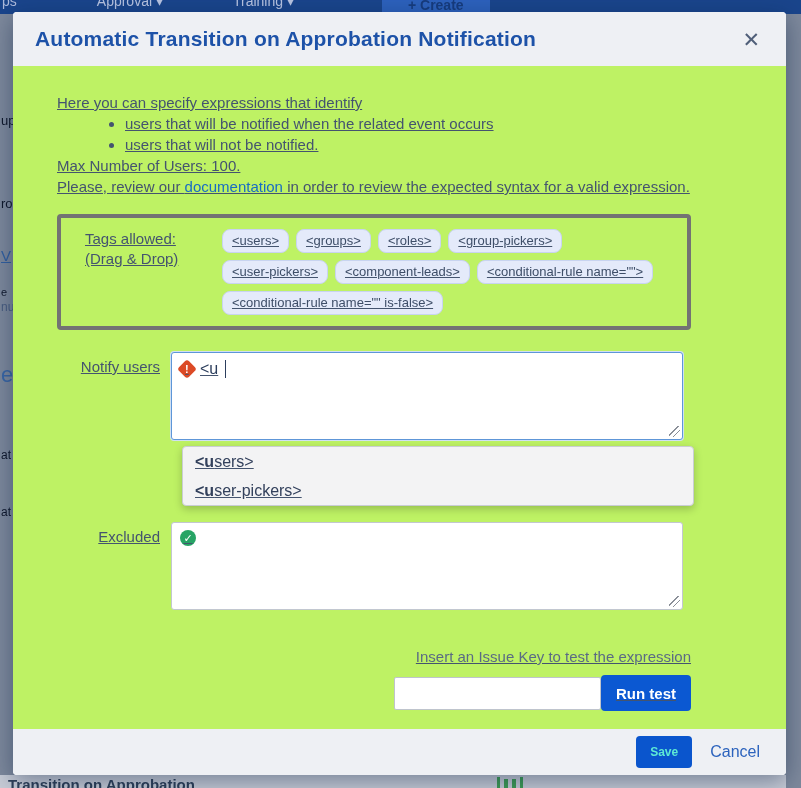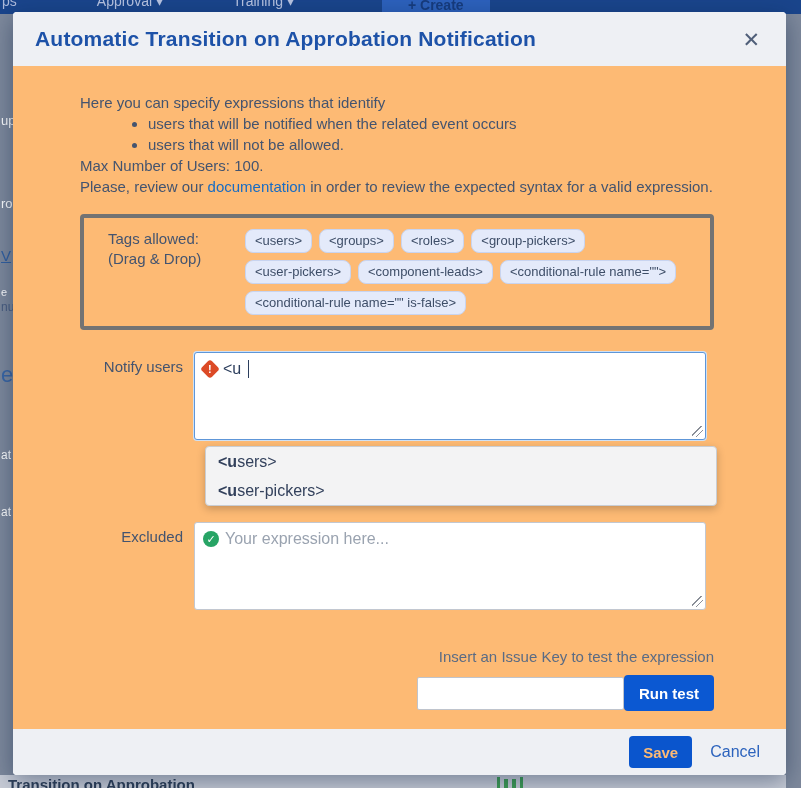--- a/index.html
+++ b/index.html
@@ -7,21 +7,21 @@
   body { font-family:"Liberation Sans","DejaVu Sans",sans-serif; background:#7e899c; position:relative; }
 
   
   .backdrop { position:absolute; inset:0; }
   .navbar { position:absolute; top:0; left:0; right:0; height:14px; background:#1a458c; overflow:hidden; }
   .navbar-inner { display:flex; align-items:flex-start; margin-top:-7px; padding-left:2px; }
   .nav-frag { color:#aebbdc; font-size:14px; margin-right:10px; white-space:nowrap; }
   .nav-item { color:#b9c5e2; font-size:14px; margin-left:70px; white-space:nowrap; }
   .nav-create { margin-left:88px; background:#2d62bd; color:#173c7e; font-weight:bold; font-size:14px; padding:4px 26px; border-radius:3px; }
   .left-frags { position:absolute; left:0; top:0; width:13px; height:100%; overflow:hidden; }
-  .left-frag { position:absolute; left:1px; color:#ffffff; font-size:13px; }
+  .left-frag { position:absolute; left:1px; color:#0f172a; font-size:13px; }
   .left-frag:nth-child(1){ top:113px; }
   .left-frag:nth-child(2){ top:196px; }
   .left-frag:nth-child(3){ top:247px; color:#33609f; text-decoration:underline; font-size:15px; }
   .left-frag:nth-child(4){ top:286px; font-size:11px; }
   .left-frag:nth-child(5){ top:300px; color:#4a5d80; font-size:12px; }
   .left-frag:nth-child(6){ top:362px; color:#3a66a5; font-size:22px; }
   .left-frag:nth-child(7){ top:448px; font-size:12px; }
   .left-frag:nth-child(8){ top:505px; font-size:12px; }
   .bottom-strip { position:absolute; left:0; right:15px; bottom:0; height:13px; background:#c8ccd6; overflow:hidden; }
   .bottom-title { position:absolute; left:8px; top:1px; font-size:15px; font-weight:bold; color:#2f4058; white-space:nowrap; }
@@ -29,21 +29,21 @@
   .bottom-green-icon i { display:inline-block; width:4px; height:12px; background:#3f9d53; margin-left:4px; }
 
   
   .modal { position:absolute; left:13px; top:12px; width:773px; height:763px;
            background:#fff; border-radius:4px; box-shadow:0 6px 24px rgba(9,30,66,.45);
            display:flex; flex-direction:column; }
   .modal-header { background:#eef0f4; border-radius:4px 4px 0 0; height:54px; flex:0 0 auto;
                   display:flex; align-items:center; justify-content:space-between; padding:0 26px 0 22px; }
   .modal-title { color:#1d52a8; font-size:21px; font-weight:bold; letter-spacing:.2px; }
   .modal-close { color:#505f79; font-size:21px; line-height:1; cursor:pointer; background:none; border:none; font-family:inherit; }
-  .modal-body { flex:1 1 auto; background:#fdba74; padding:26px 33px 0 67px; overflow:hidden; font-size:15px; color:#44546f; }
+  .modal-body { flex:1 1 auto; background:#bef264; padding:26px 33px 0 44px; overflow:hidden; font-size:15px; color:#44546f;text-decoration:underline; }
 
   .intro p { line-height:21px; }
   .intro ul { list-style:disc; margin-left:68px; }
   .intro li { line-height:21px; }
   .doc-link { color:#176cc4; text-decoration:none; cursor:pointer; }
 
   .tags-box { margin-top:17px; width:634px; border:4px solid #737373; border-radius:4px;
               padding:11px 12px; display:flex;gap:37px; }
   .tags-label { width:112px; flex:0 0 auto; line-height:20px; color:#44546f; padding-left:12px; }
   .tags-chips { flex:1; display:flex; flex-wrap:wrap; gap:7px 7px; align-content:flex-start; }
@@ -76,22 +76,22 @@
 
   .test-caption { margin-top:38px; width:634px; text-align:right; color:#5a6b84; font-size:15px; }
   .test-row { margin-top:10px; width:634px; display:flex; justify-content:flex-end; align-items:center; }
   .test-input { width:207px; height:33px; border:1px solid #bfc4cd; border-radius:2px; font-size:15px;
                 padding:0 8px; color:#2c3e5d; font-family:inherit; }
   .run-btn { height:36px; padding:0 15px; background:#0b58d2; color:#fff; border:none;
              border-radius:4px; font-size:15px; font-weight:bold; cursor:pointer; font-family:inherit; }
 
   .modal-footer { flex:0 0 auto; background:#eef0f4; border-radius:0 0 4px 4px; height:46px;
                   display:flex; align-items:center; justify-content:flex-end; padding-right:26px; gap:18px; }
-  .save-btn { background:#0a55cd; color:#fdba74; border:none; border-radius:4px; height:32px; padding:0 14px;
-              font-size:15px; font-weight:bold; cursor:pointer; font-family:inherit;text-align:right; }
+  .save-btn { background:#0a55cd; color:#5eead4; border:none; border-radius:4px; height:32px; padding:0 14px;
+              font-size:12px; font-weight:bold; cursor:pointer; font-family:inherit;text-align:right; }
   .cancel-link { color:#2c63bd; font-size:16px; text-decoration:none; cursor:pointer; }
 </style>
 </head>
 <body>
 
 <div class="backdrop">
   <div class="navbar">
     <div class="navbar-inner">
       <span class="nav-frag">ps</span>
       <span class="nav-item">Approval ▾</span>
@@ -121,21 +121,21 @@
     <span class="modal-title">Automatic Transition on Approbation Notification</span>
     <button class="modal-close">✕</button>
   </div>
 
   <div class="modal-body">
 
     <div class="intro">
       <p>Here you can specify expressions that identify</p>
       <ul>
         <li>users that will be notified when the related event occurs</li>
-        <li>users that will not be allowed.</li>
+        <li>users that will not be notified.</li>
       </ul>
       <p>Max Number of Users: 100.</p>
       <p><span>Please, review our </span><a class="doc-link">documentation</a><span> in order to review the expected syntax for a valid expression.</span></p>
     </div>
 
     <div class="tags-box">
       <div class="tags-label">
         <div>Tags allowed:</div>
         <div>(Drag &amp; Drop)</div>
       </div>
@@ -170,21 +170,20 @@
       <div class="ac-item"><b>&lt;u</b><span>ser-pickers&gt;</span></div>
     </div>
 
     <div class="form-row" style="margin-top:16px">
       <div class="form-label">Excluded</div>
       <div class="fake-textarea ta-normal">
         <div class="ta-line">
           <span class="ok-icon">
               <span>✓</span>
             </span>
-          <span class="placeholder">Your expression here...</span>
         </div>
         <span class="resize-handle"></span>
       </div>
     </div>
 
     <div class="test-caption">Insert an Issue Key to test the expression</div>
     <div class="test-row">
       <input class="test-input" type="text" style="">
       <button class="run-btn">Run test</button>
     </div>

